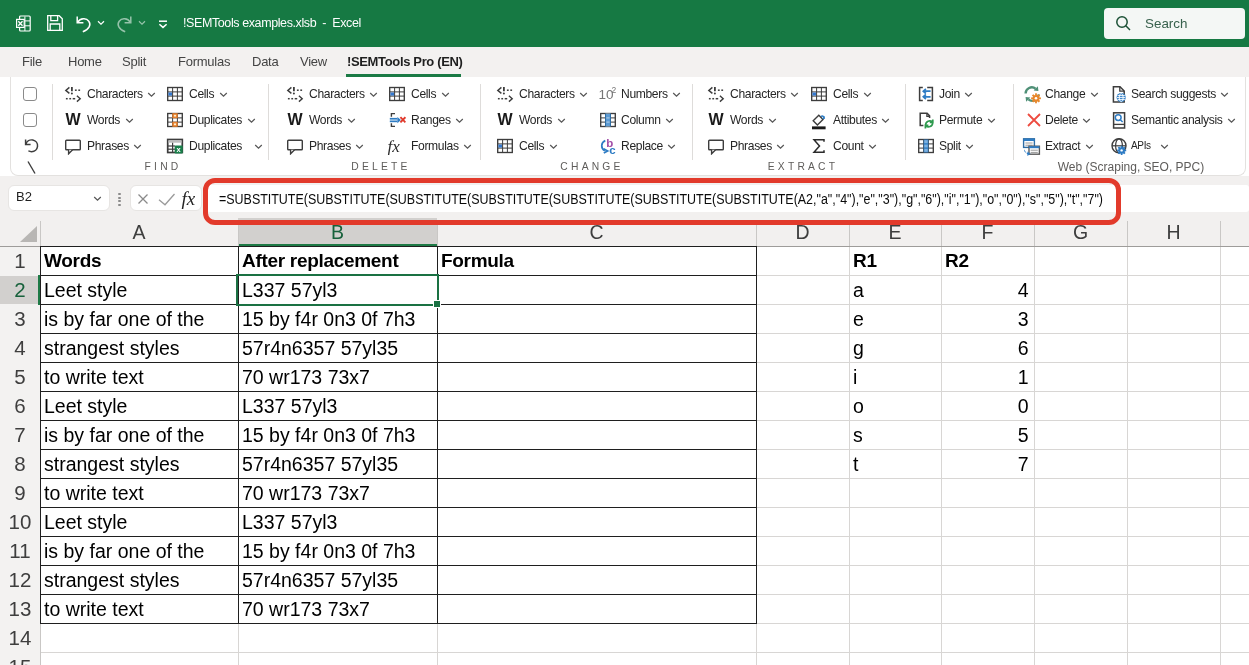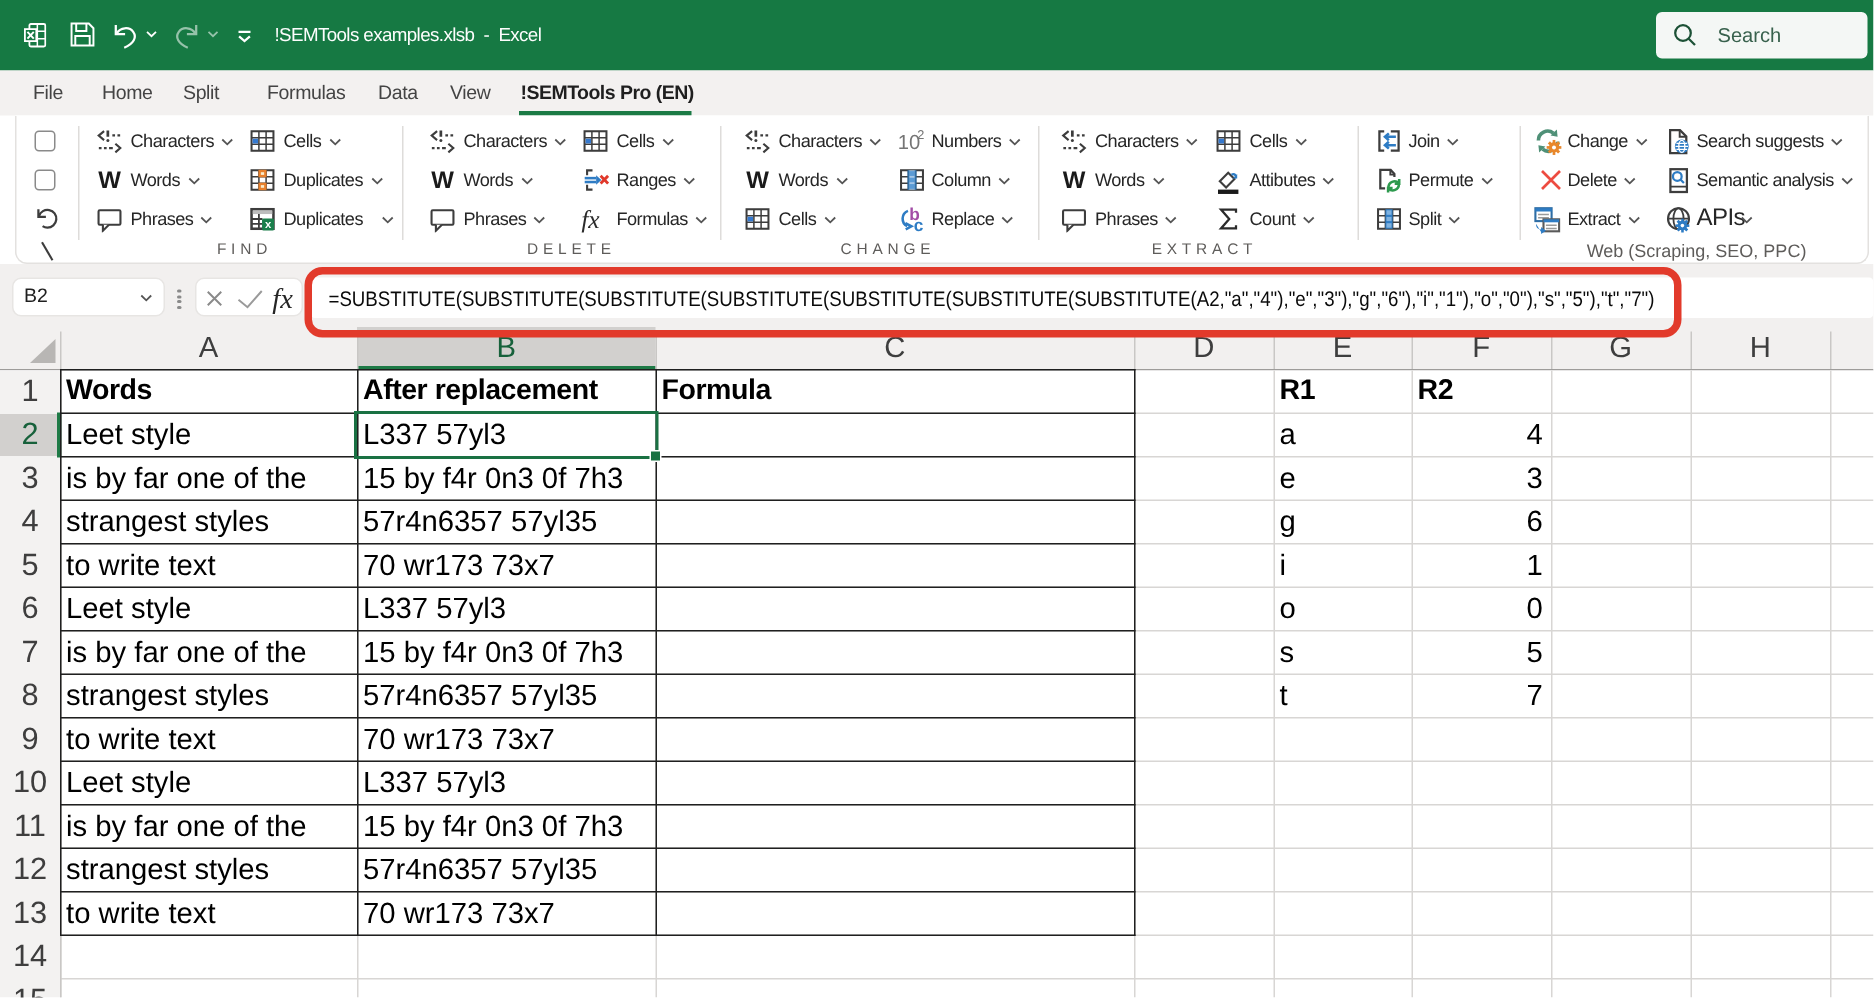--- a/index.html
+++ b/index.html
@@ -580,21 +580,21 @@
 <rect x="7.1" y="12.6" width="2.1" height="1.7"></rect>
         <rect x="14.1" y="12.6" width="2.1" height="1.7"></rect>
 <rect x="8.1" y="9.9" width="1.9" height="1.9" transform="rotate(45 9.05 10.85)"></rect>
 <rect x="13.2" y="15" width="1.9" height="1.9" transform="rotate(45 14.15 15.95)"></rect>
 <rect x="13.2" y="9.9" width="1.9" height="1.9" transform="rotate(45 14.15 10.85)"></rect>
 <rect x="8.1" y="15" width="1.9" height="1.9" transform="rotate(45 9.05 15.95)"></rect>
       </g>
 <circle cx="11.6" cy="13.4" r="1.2" fill="#fff"></circle>
 </svg>
   </div>
-<div class="tx" style="left:1131px;top:137px;font-size:16px;color:#262626;font-weight:400;letter-spacing:-0.35px;line-height:18px;">APIs</div>
+<div class="tx" style="left:1131px;top:137px;font-size:10px;color:#262626;font-weight:400;letter-spacing:-0.35px;line-height:18px;">APIs</div>
 <div class="abs" style="left:1159.6px;top:144px;">
     <svg width="9" height="6" viewBox="0 0 9 6">
       <path d="M1.2,1 l3.3,3.2 l3.3,-3.2" fill="none" stroke="#555" stroke-width="1.2"></path>
     </svg>
   </div>
 <div class="tx" style="left:163px;top:161px;font-size:10.3px;color:#5e5c5a;font-weight:400;letter-spacing:3.2px;transform:translateX(-50%);">FIND</div>
 <div class="tx" style="left:381px;top:161px;font-size:10.3px;color:#5e5c5a;font-weight:400;letter-spacing:3.2px;transform:translateX(-50%);">DELETE</div>
 <div class="tx" style="left:592px;top:161px;font-size:10.3px;color:#5e5c5a;font-weight:400;letter-spacing:3.2px;transform:translateX(-50%);">CHANGE</div>
 <div class="tx" style="left:803px;top:161px;font-size:10.3px;color:#5e5c5a;font-weight:400;letter-spacing:3.2px;transform:translateX(-50%);">EXTRACT</div>
 <div class="tx" style="left:956px;top:160px;font-size:12.0px;color:#5e5c5a;font-weight:400;transform:translateX(-50%);margin-top:35px;">Join/Split</div>

